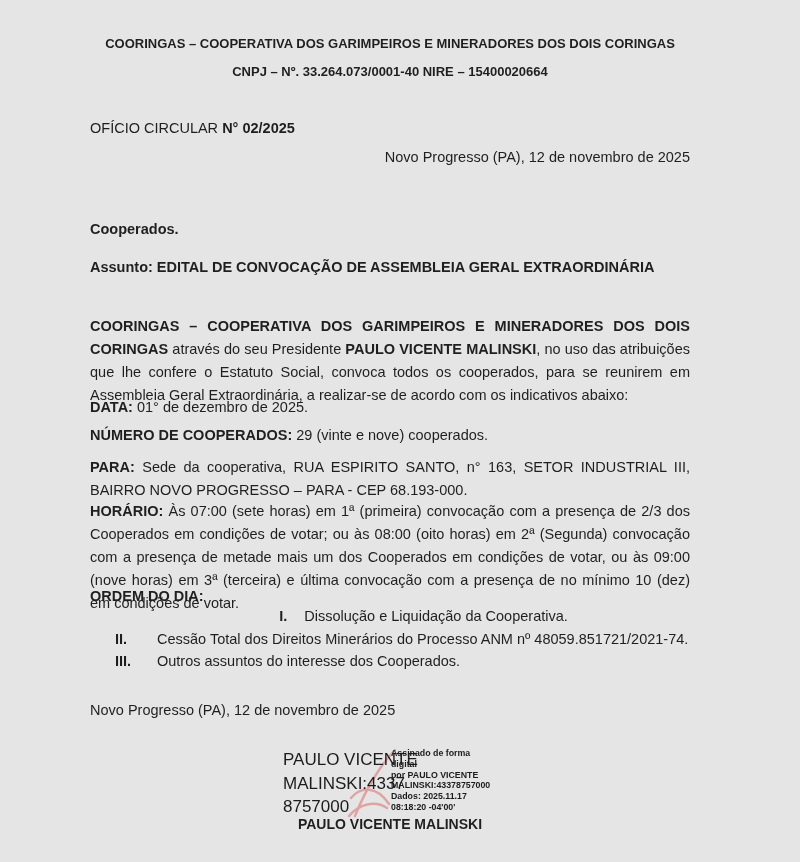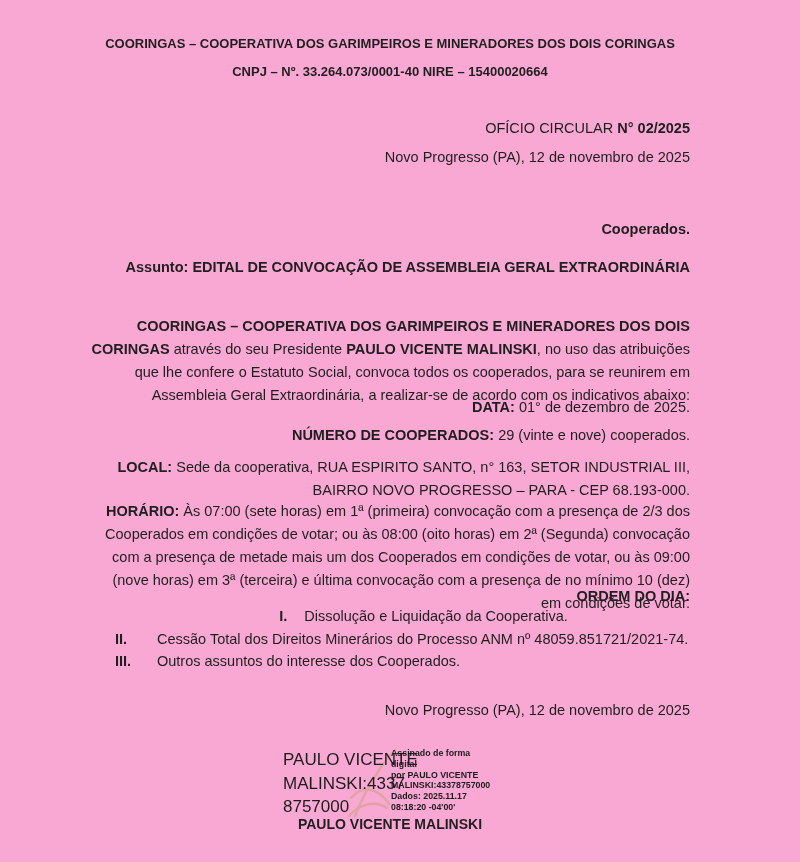--- a/index.html
+++ b/index.html
@@ -1,32 +1,32 @@
 <!DOCTYPE html>
 <html><head>
 <meta charset="utf-8">
 <style>
   html, body { margin: 0; padding: 0; background: #ffffff; }
   .page {
     position: relative;
     width: 800px;
     height: 862px;
-    background: #f9a8d4;
+    background: #e5e5e5;
     font-family: "Liberation Sans", sans-serif;
     color: #1f1f1f;
     overflow: hidden;
   }
   .abs { position: absolute; }
   .col { left: 90px; width: 600px; }
   .b { font-weight: bold; }
   .center { text-align: center; }
   .right { text-align: right; }
   .just { text-align: justify; line-height: 23px; }
   .hdr { font-size: 13px; font-weight: bold; letter-spacing: 0; }
-  .body-text { font-size: 14.5px; text-align: right; }
+  .body-text { font-size: 14.5px; }
   .agenda-row { font-size: 14.5px; padding-left: 25px; }
   .agenda-num { display: inline-block; width: 42px; font-weight: bold; }
   .stamp-big {
     font-size: 17px;
     line-height: 23.5px;
     color: #1c1c1c;
     white-space: nowrap;
   }
   .stamp-small {
     font-size: 8.8px;
@@ -62,21 +62,21 @@
 
   <div class="abs col body-text" style="top:399px;">
     <span class="b">DATA:</span><span> 01° de dezembro de 2025.</span>
   </div>
 
   <div class="abs col body-text" style="top:427px;">
     <span class="b">NÚMERO DE COOPERADOS:</span><span> 29 (vinte e nove) cooperados.</span>
   </div>
 
   <div class="abs col body-text just" style="top:456px;">
-    <span class="b">LOCAL:</span><span> Sede da cooperativa, RUA ESPIRITO SANTO, n° 163, SETOR INDUSTRIAL III, BAIRRO NOVO PROGRESSO – PARA - CEP 68.193-000.</span>
+    <span class="b">PARA:</span><span> Sede da cooperativa, RUA ESPIRITO SANTO, n° 163, SETOR INDUSTRIAL III, BAIRRO NOVO PROGRESSO – PARA - CEP 68.193-000.</span>
   </div>
 
   <div class="abs col body-text just" style="top:500px;">
     <span class="b">HORÁRIO:</span><span> Às 07:00 (sete horas) em 1ª (primeira) convocação com a presença de 2/3 dos Cooperados em condições de votar; ou às 08:00 (oito horas) em 2ª (Segunda) convocação com a presença de metade mais um dos Cooperados em condições de votar, ou às 09:00 (nove horas) em 3ª (terceira) e última convocação com a presença de no mínimo 10 (dez) em condições de votar.</span>
   </div>
 
   <div class="abs col body-text b" style="top:588px;">ORDEM DO DIA:</div>
 
   <div class="abs col agenda-row" style="top:608px;text-align:center;">
     <span class="agenda-num">I.</span><span>Dissolução e Liquidação da Cooperativa.</span>

